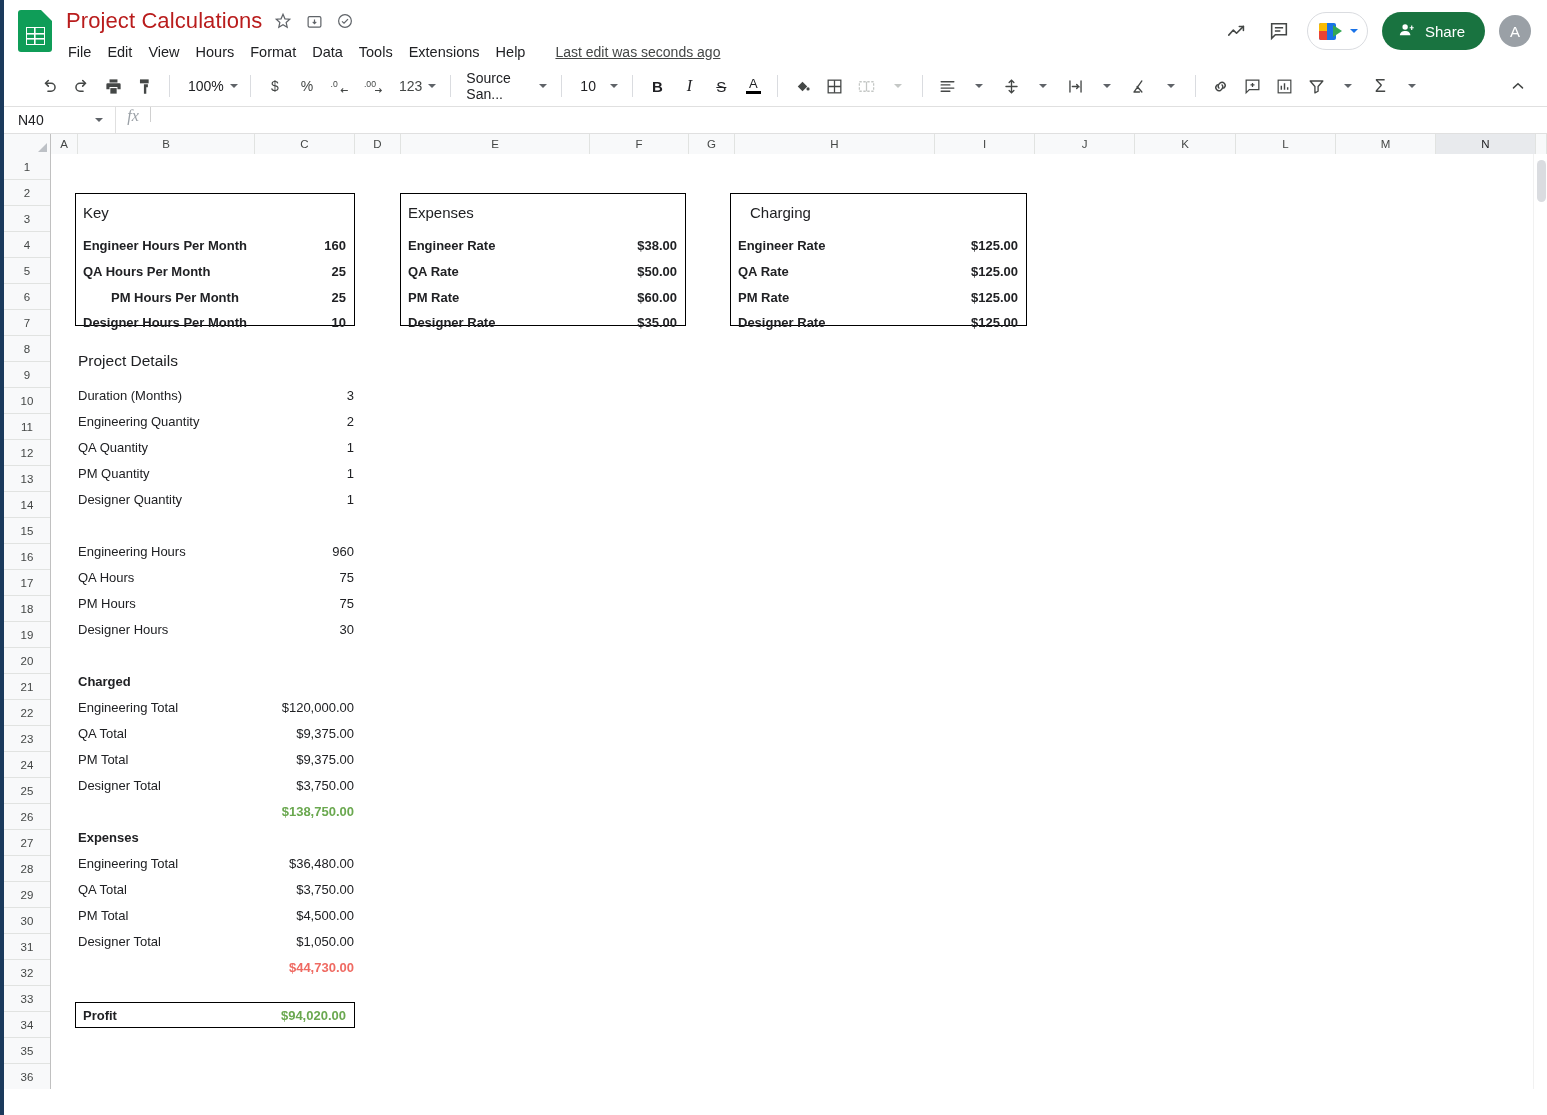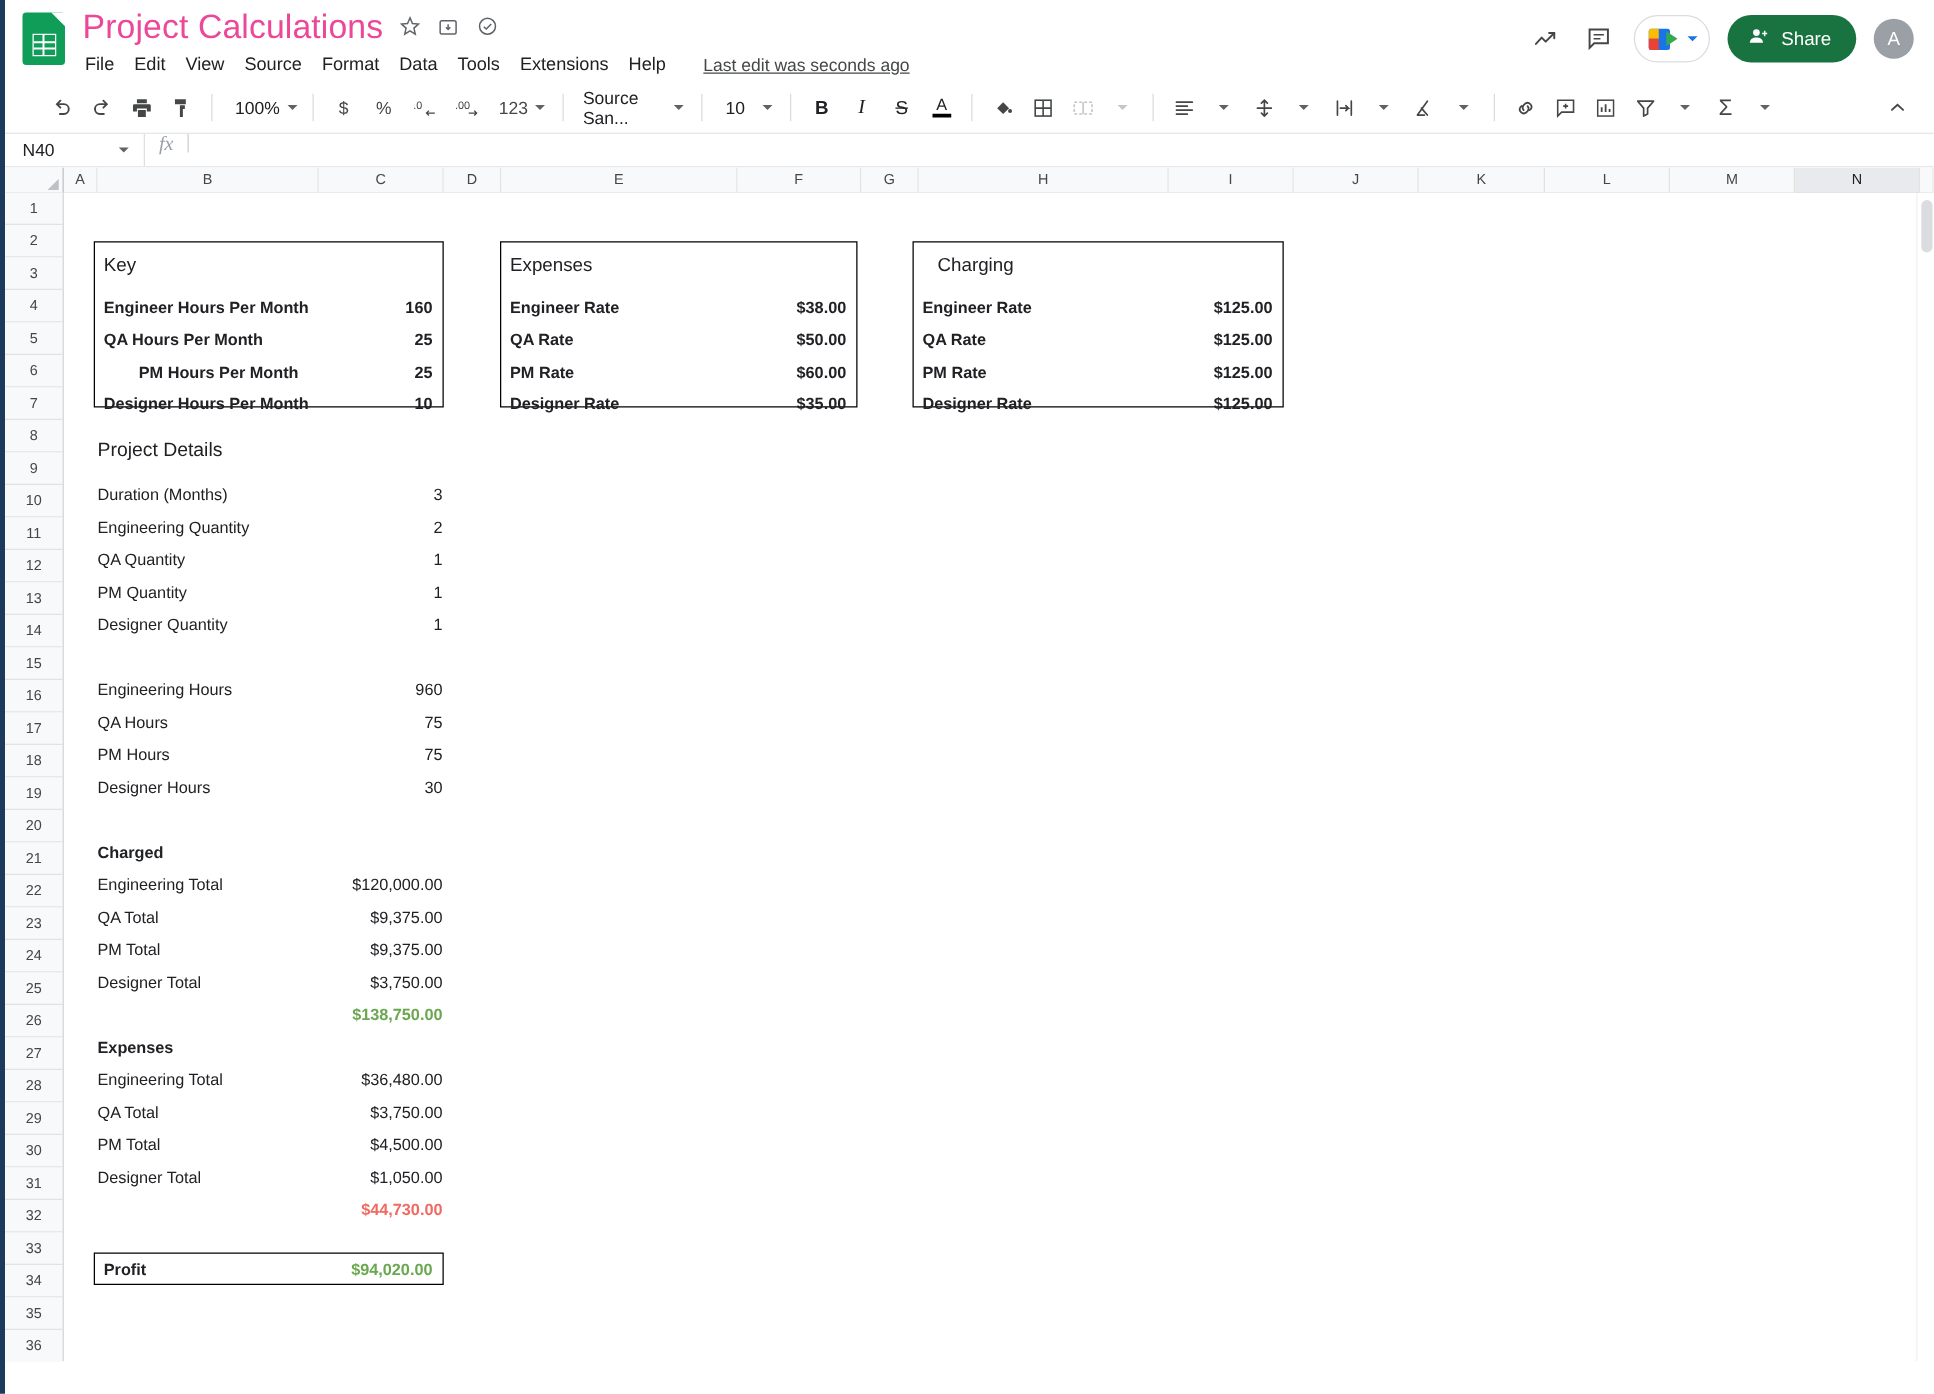--- a/index.html
+++ b/index.html
@@ -43,21 +43,21 @@
     width: 17px; height: 16px;
     border: 1.6px solid #fff;
     background:
       linear-gradient(#fff,#fff) 0 5px/100% 1.6px no-repeat,
       linear-gradient(#fff,#fff) 0 10px/100% 1.6px no-repeat,
       linear-gradient(#fff,#fff) 7px 0/1.6px 100% no-repeat;
   }
   .title-block { display: flex; flex-direction: column; }
   .title-row { display: flex; align-items: center; gap: 11px; height: 30px; }
   .doc-title {
-    font-size: 27px; color: #ec4899; letter-spacing: .1px;
+    font-size: 22px; color: #b91c1c; letter-spacing: .1px;
     font-family: "Liberation Sans", sans-serif;
   }
   .ticon { width: 20px; height: 20px; color: #5f6368; display:inline-flex; align-items:center; justify-content:center; cursor:pointer; }
   .menu-row { display: flex; align-items: center; gap: 0; height: 28px; margin-top: 2px; }
   .menu-item {
     font-size: 14.5px; color: #202124; padding: 3px 8px;
     border-radius: 4px; cursor: pointer; white-space: nowrap;
   }
   .menu-item:first-child { padding-left: 2px; }
   .last-edit {
@@ -220,21 +220,21 @@
         <svg width="18" height="18" viewBox="0 0 24 24" fill="none" stroke="#5f6368" stroke-width="1.6">
           <circle cx="12" cy="12" r="8.5"></circle>
           <path d="M8 12.5 10.7 15 16 9.5"></path>
         </svg>
       </span>
     </div>
     <div class="menu-row">
       <span class="menu-item">File</span>
       <span class="menu-item">Edit</span>
       <span class="menu-item">View</span>
-      <span class="menu-item">Source</span>
+      <span class="menu-item">Hours</span>
       <span class="menu-item">Format</span>
       <span class="menu-item">Data</span>
       <span class="menu-item">Tools</span>
       <span class="menu-item">Extensions</span>
       <span class="menu-item">Help</span>
       <span class="last-edit">Last edit was seconds ago</span>
     </div>
   </div>
 
   <div class="top-right">

